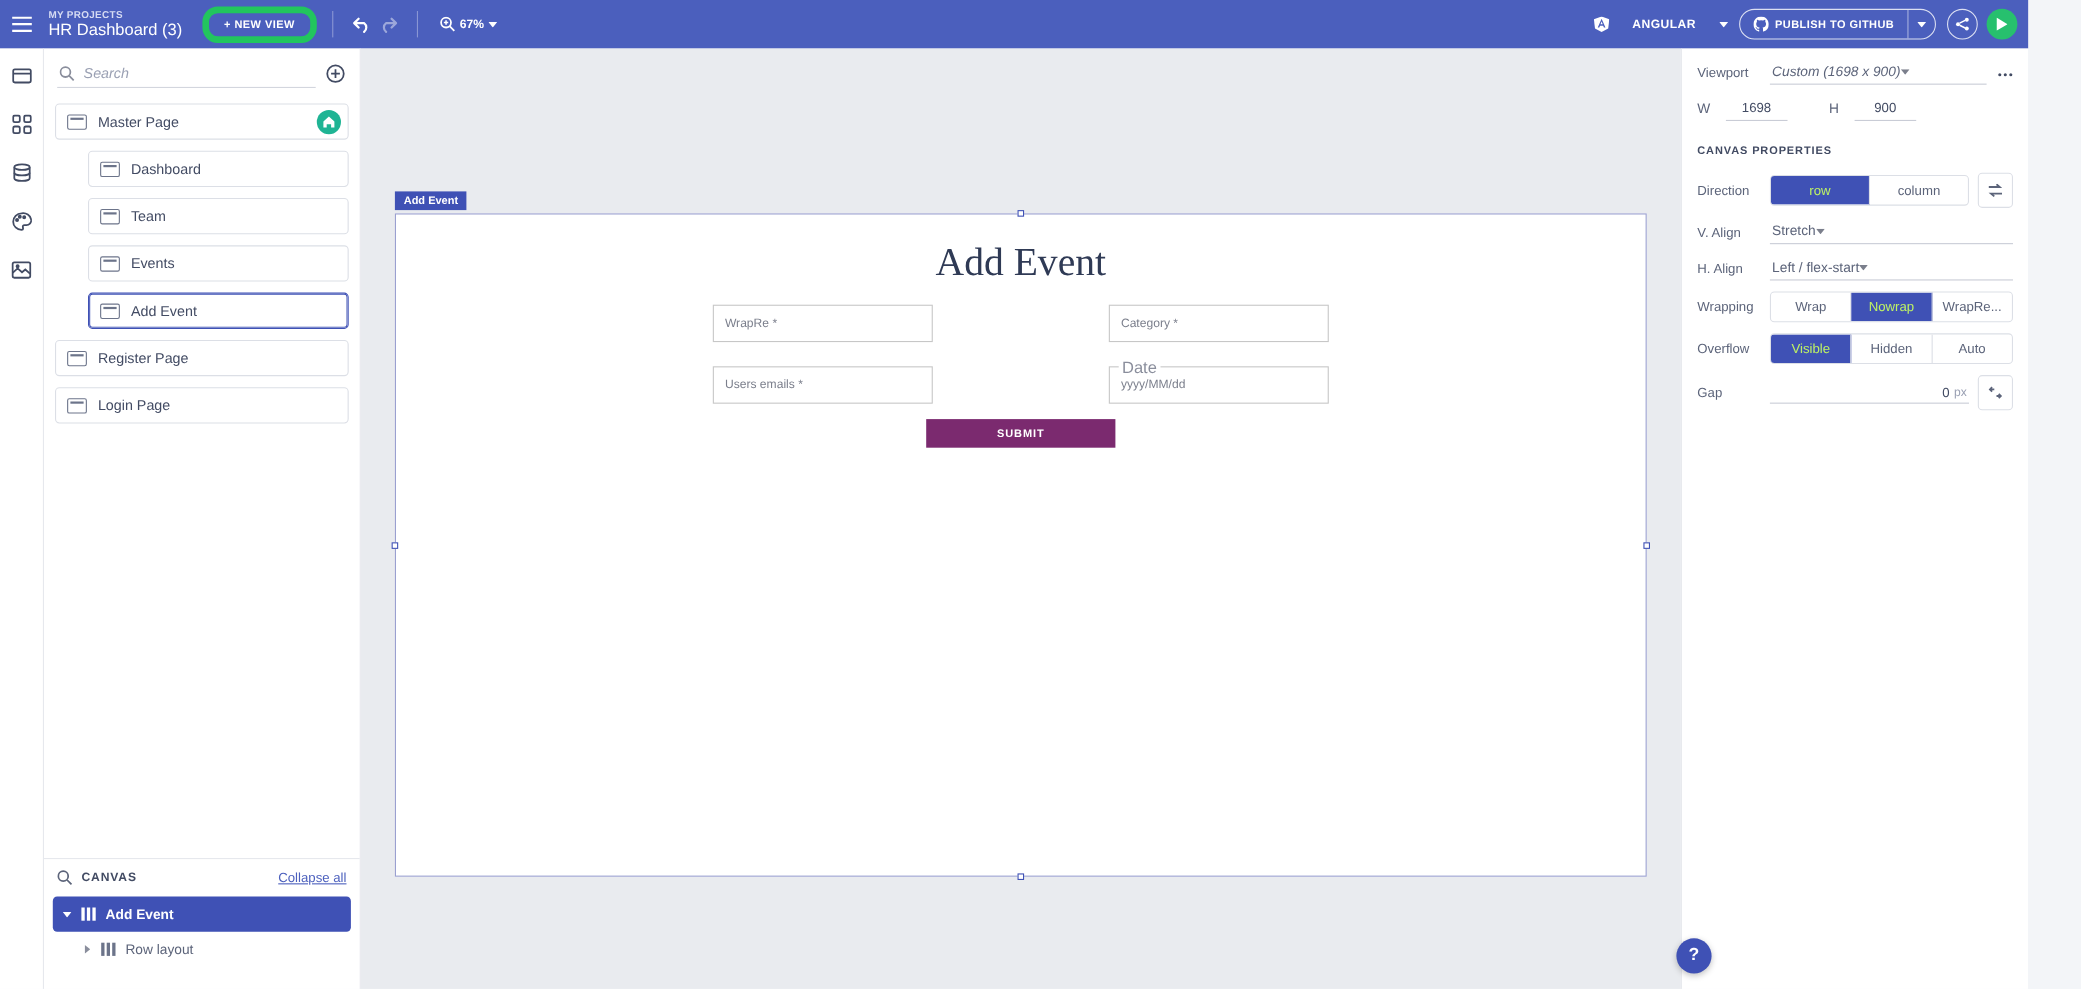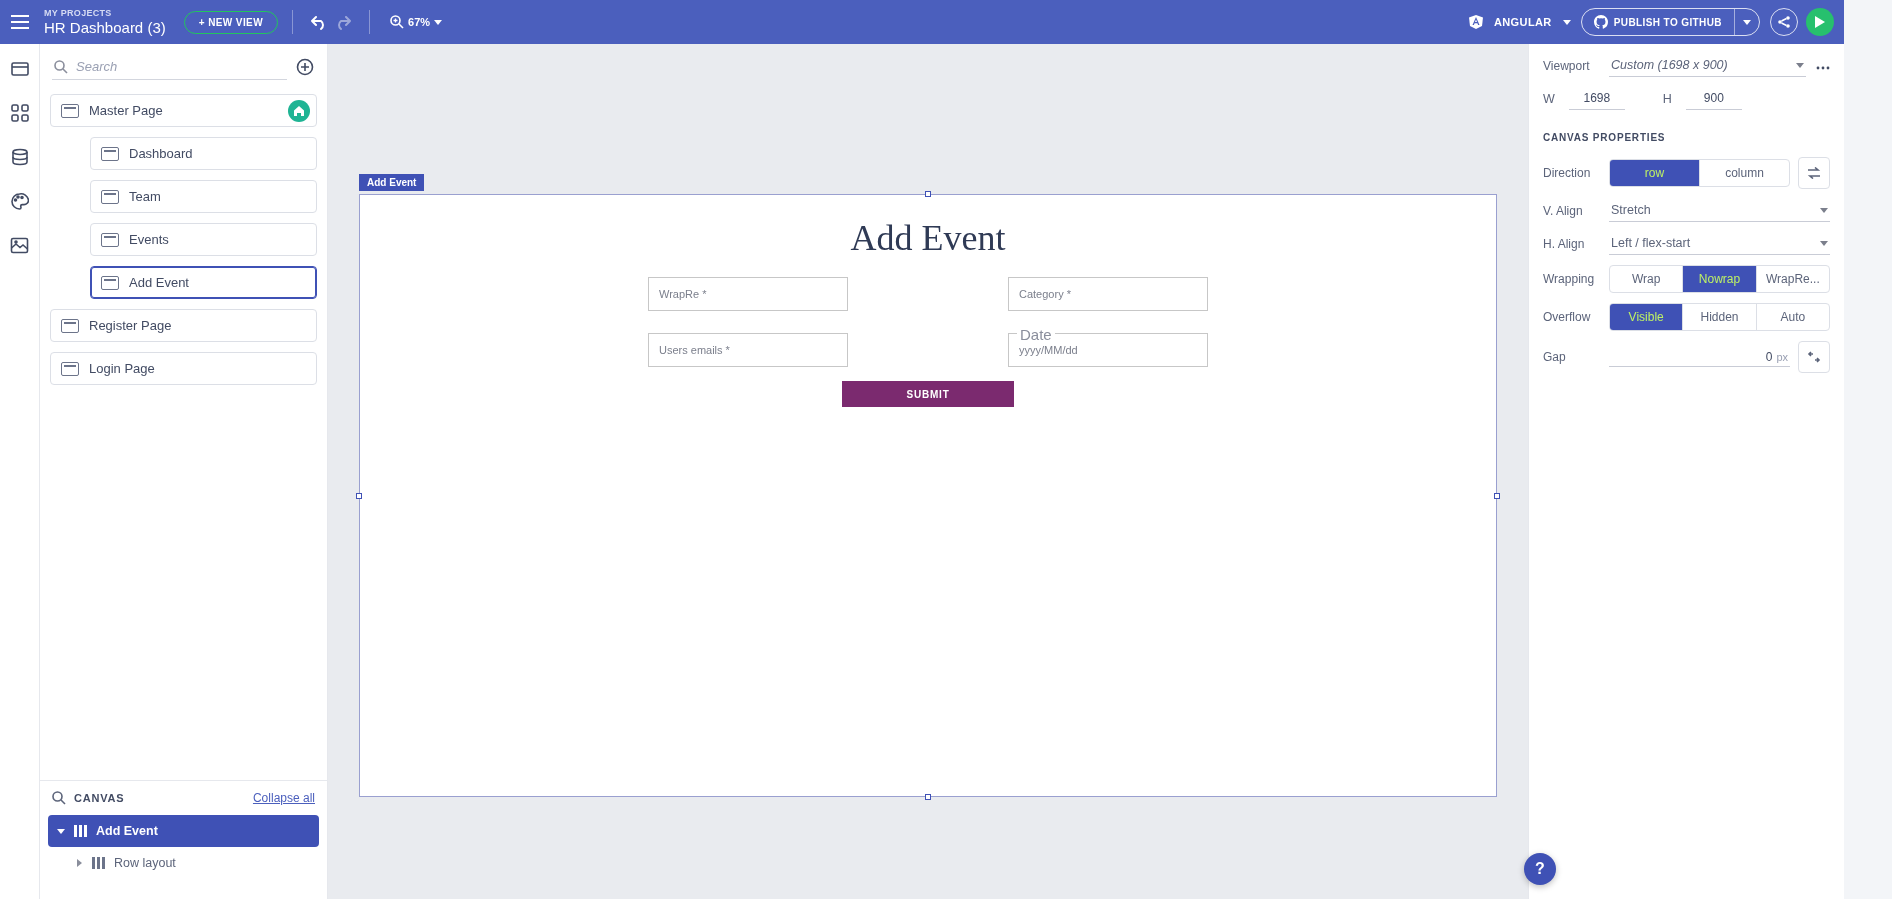--- a/index.html
+++ b/index.html
@@ -62,21 +62,21 @@
     line-height: 1;
     margin-top: 2px;
   }
   .project-block .title {
     font-size: 15px;
     font-weight: 400;
     line-height: 1.1;
     margin-top: 2px;
   }
   .pill-btn {
-    border: 1px solid #22c55e;
+    border: 6px solid #22c55e;
     border-radius: 14px;
     background: transparent;
     color: #fff;
     font-size: 10px;
     font-weight: 700;
     letter-spacing: 0.4px;
     padding: 5px 14px;
     cursor: pointer;
     display: inline-flex;
     align-items: center;
@@ -91,21 +91,21 @@
     width: 24px; height: 24px;
     display:inline-flex; align-items:center; justify-content:center;
     color:#fff; cursor:pointer;
   }
   .tb-icon-btn.dim { opacity: 0.45; }
   .zoom-group {
     display:flex; align-items:center; gap:4px; color:#fff;
     font-size:11px; font-weight:700; margin-left:6px; cursor:pointer;
   }
   .topbar-spacer { flex: 1; }
-  .fw-group { display:flex; align-items:center; gap:11px; margin-right:10px; cursor:pointer; }
+  .fw-group { display:flex; align-items:center; gap:21px; margin-right:10px; cursor:pointer; }
   .fw-group .fw-label { font-size:11px; font-weight:700; letter-spacing:0.4px; }
   .gh-group {
     display:flex; align-items:center;
     border:1px solid rgba(255,255,255,0.8);
     border-radius:14px; height:28px; overflow:hidden;
     margin-right:10px;
   }
   .gh-group .main, .gh-group .caret {
     display:flex; align-items:center; gap:6px;
     padding: 0 12px; height:100%;
@@ -180,21 +180,21 @@
     background:#fff;
     display:flex; align-items:center; gap:10px;
     padding: 8px 10px;
     font-size: 13px;
     color: var(--text-strong);
     cursor:pointer;
     margin-bottom: 10px;
     position:relative;
   }
   .page-node { font-weight: 500; }
-  .child-node { margin-left: 40px; }
+  .child-node { margin-left: 30px; }
   .child-node.selected {
     border-color: var(--selection);
     box-shadow: 0 0 0 1px var(--selection) inset;
     color: var(--text-strong);
   }
   .page-icon {
     width:18px; height:14px; border:1.8px solid #6c748a; border-radius:2px;
     position:relative; flex-shrink:0;
   }
   .page-icon::after {
@@ -315,21 +315,21 @@
   }
   .prop-row {
     display:flex; align-items:center; margin-bottom: 10px;
   }
   .prop-row .label {
     width: 66px; flex-shrink:0; color: var(--text); font-size:12px;
   }
   .dropdown {
     flex:1; border-bottom:1px solid #c9ccd6;
     padding: 4px 2px;
-    display:flex; align-items:center; justify-content:space-between;
+    display:flex; align-items:center; 
     font-style:italic; color:#5c647a;
     cursor:pointer;
   }
   .dropdown.plain { font-style:normal; }
   .dots-btn { margin-left:10px; color: var(--text-strong); cursor:pointer; }
   .num-field {
     width:56px; border:none; border-bottom:1px solid #c9ccd6;
     text-align:center; font-size:12px; padding:4px 0;
     color:var(--text-strong);
   }

